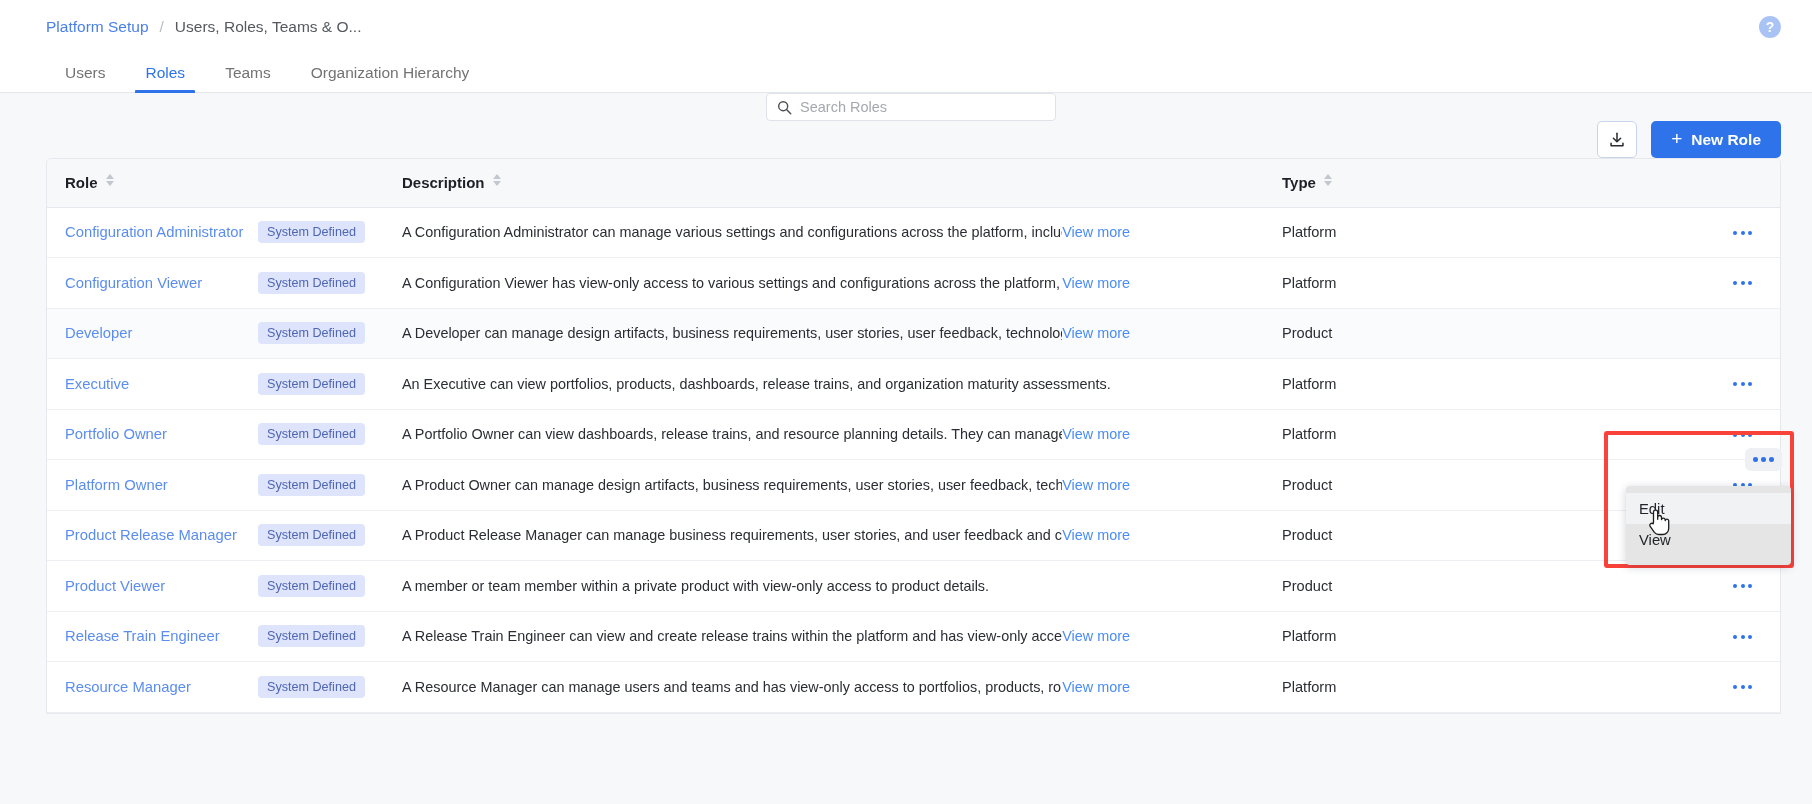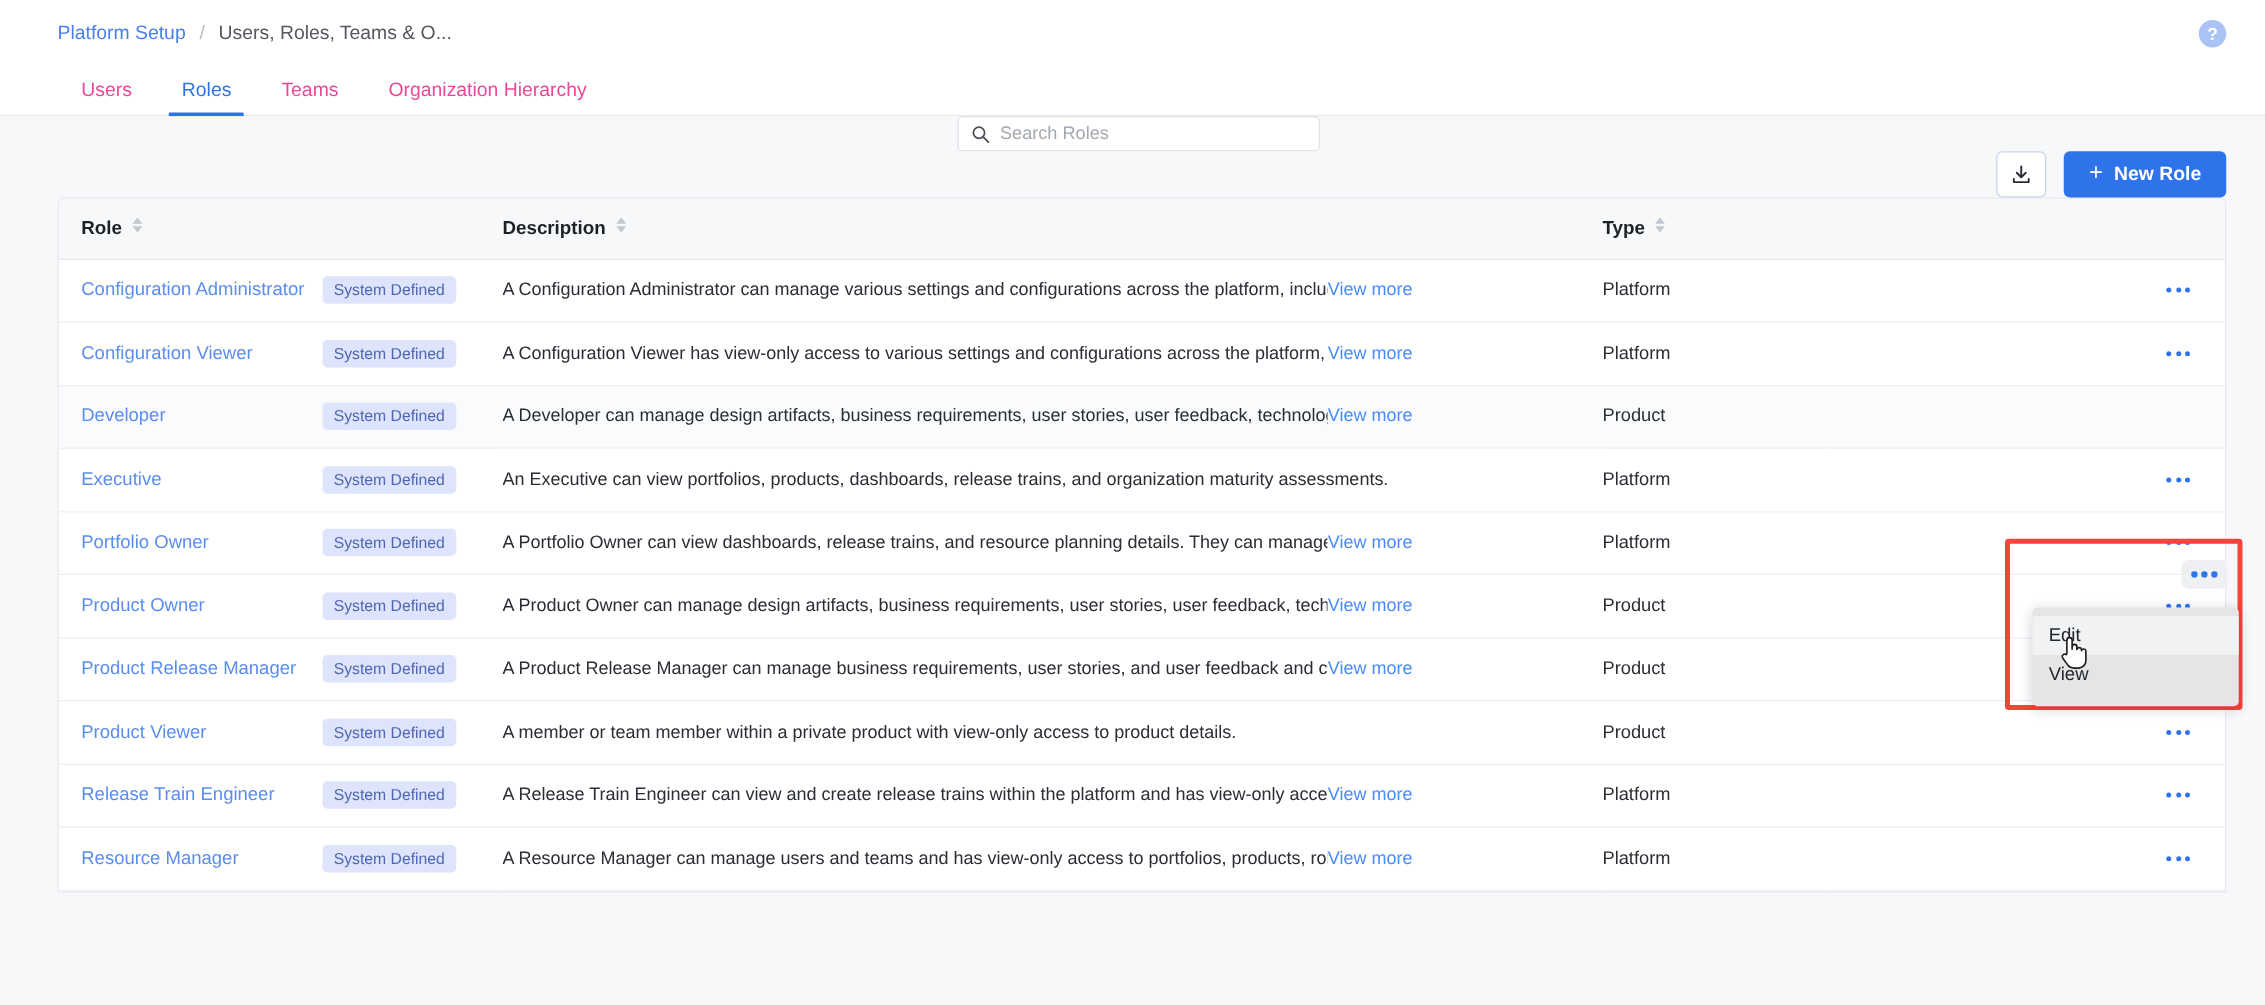--- a/index.html
+++ b/index.html
@@ -65,21 +65,21 @@
     position: relative;
     height: 40px;
     background: #ffffff;
     display: flex;
     align-items: flex-end;
     padding-left: 45px;
     border-bottom: 1px solid #e4e7ec;
   }
   .tab {
     font-size: 15.5px;
-    color: #ec4899;
+    color: #737373;
     padding: 0 20px 10px 20px;
     cursor: pointer;
     position: relative;
     white-space: nowrap;
   }
   .tab.active {
     color: #2f73ea;
   }
   .tab.active:after {
     content: "";
@@ -558,21 +558,21 @@
               </td>
               <td class="type-cell">Platform</td>
               <td class="action-cell"><span class="ellipsis-btn">
                   <span></span>
                   <span></span>
                   <span></span>
                 </span></td>
             </tr>
             <tr>
               <td class="role-cell">
-                <span class="role-link">Product Owner</span>
+                <span class="role-link">Platform Owner</span>
                 <span class="badge">System Defined</span>
               </td>
               <td class="desc-cell">
                 <div class="desc-flex">
                   <span class="desc-text">A Product Owner can manage design artifacts, business requirements, user stories, user feedback, technologies, de</span>
                   <span class="view-more">View more</span>
                 </div>
               </td>
               <td class="type-cell">Product</td>
               <td class="action-cell"><span class="ellipsis-btn">

